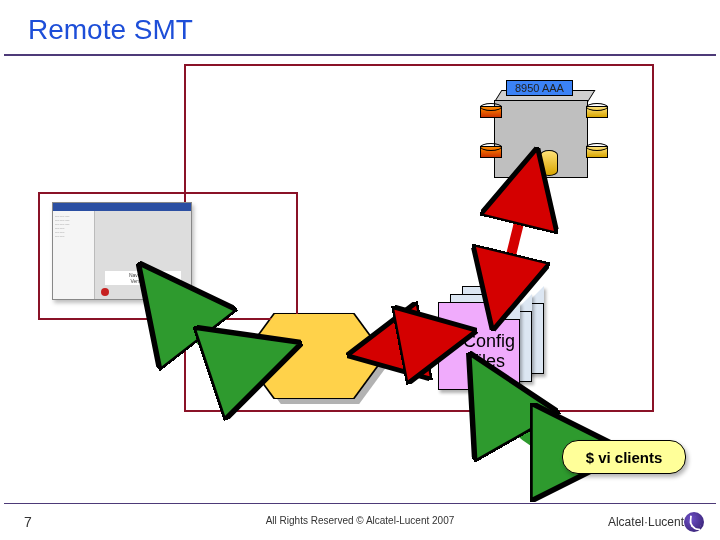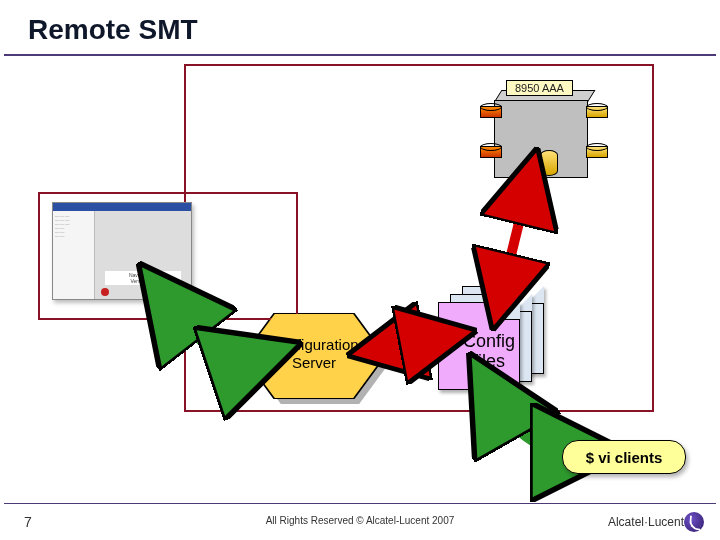--- a/index.html
+++ b/index.html
@@ -10,22 +10,22 @@
     font-family: Arial, sans-serif;
     background: #fff;
     position: relative;
     overflow: hidden;
   }
   .slide-title {
     position: absolute;
     top: 14px;
     left: 28px;
     font-size: 28px;
-    font-weight: 700;
-    color: #0f172a;
+    font-weight: 400;
+    color: #1d4ed8;
     font-family: "Trebuchet MS", Arial, sans-serif;
     text-align: center;
   }
   .title-rule {
     position: absolute;
     top: 54px;
     left: 4px;
     right: 4px;
     height: 2px;
     background: #4d3a78;
@@ -120,21 +120,21 @@
     height:12px;
     background:#cfcfcf;
     border:1px solid #000;
     transform: skewX(-32deg);
     transform-origin: bottom left;
   }
   .server-label {
     position: absolute;
     top: 0px;
     left: 30px;
-    background: #fef9c3;
+    background: #3b82f6;
     border: 1px solid #000;
     font-size: 11px;
     padding: 1px 8px;
     color:#222;
     z-index:3;
   }
   .disc {
     position:absolute;
     width:22px; height:12px;
     border:1px solid #000;
@@ -334,24 +334,20 @@
   <div class="disc yel" style="top:26px; left:110px;"></div>
   <div class="disc red" style="top:66px; left:4px;"></div>
   <div class="disc yel" style="top:66px; left:110px;"></div>
   <div class="cylinder" style="top:70px; left:64px;"></div>
 </div>
 
 <div class="hex-wrap">
   <div class="hex-shadow"></div>
   <div class="hex-outline"></div>
   <div class="hex"></div>
-  <div class="hex-label">
-    <span>Configuration</span><br>
-    <span>Server</span>
-  </div>
 </div>
 
 <div class="files-wrap">
   <div class="file f1">
       <div class="dogear"></div>
     </div>
   <div class="file f2">
       <div class="dogear"></div>
     </div>
   <div class="file f3">

